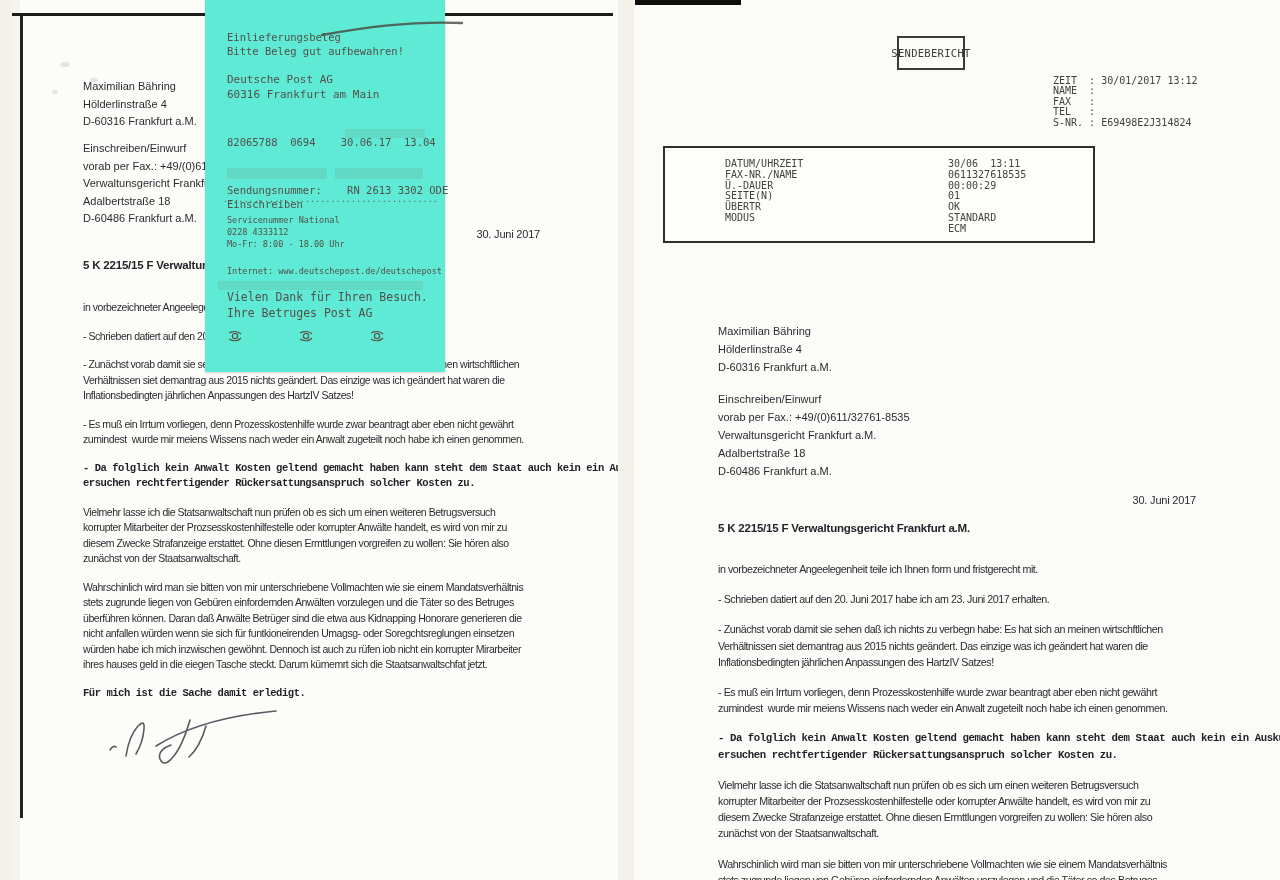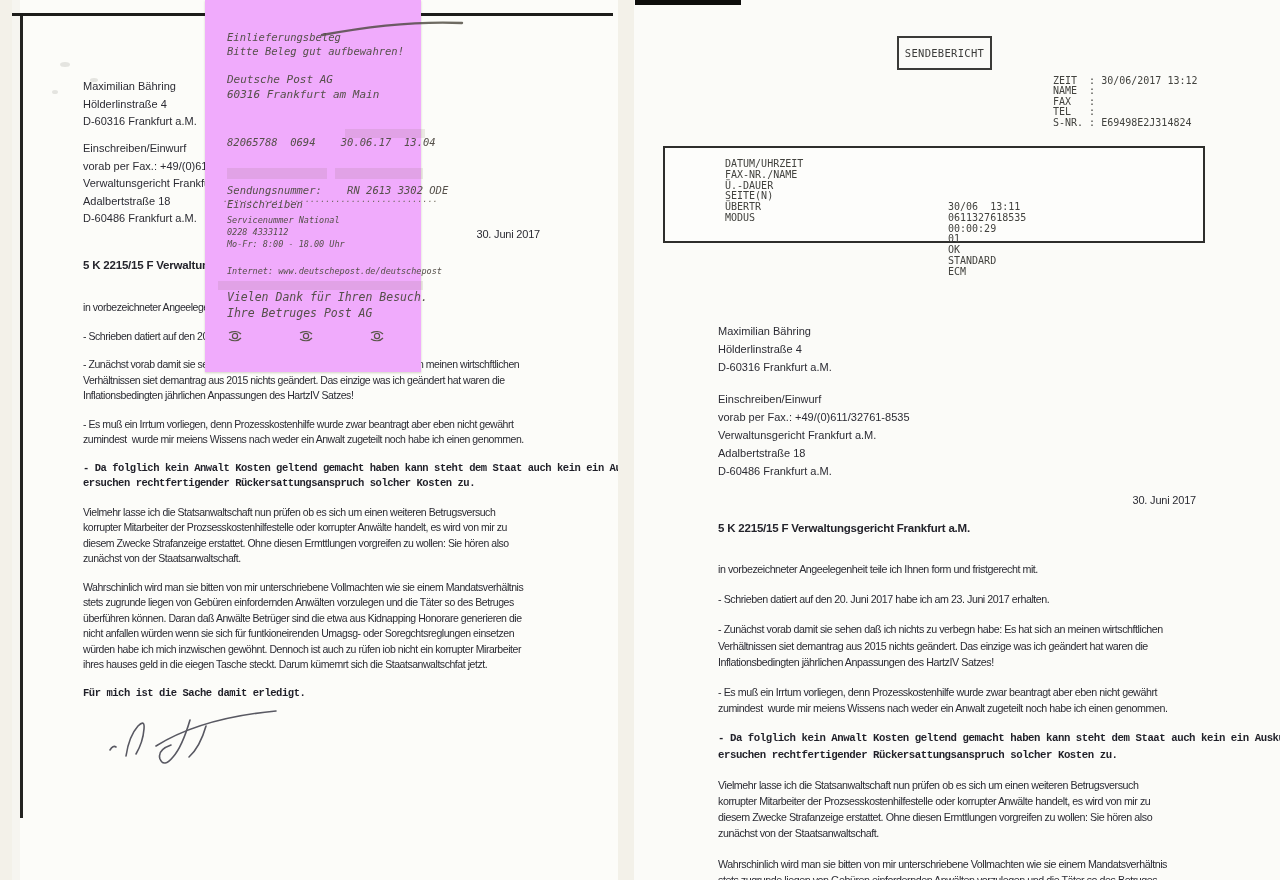--- a/index.html
+++ b/index.html
@@ -33,56 +33,56 @@
   .letter-body { position:absolute; color:#2b2b33; }
   .body-left  { left:71px; top:300px; width:485px; font-size:10.5px; line-height:15.5px; letter-spacing:-0.45px; }
   .body-right { left:84px; top:561px; width:490px; font-size:10.7px; line-height:16.2px; letter-spacing:-0.45px; }
   .para { white-space:pre; margin:0 0 13px 0; }
   .body-right .para { margin-bottom:14px; }
   .para.bold { font-weight:bold; color:#1f1f28;font-family:Liberation Mono, monospace; }
   .signature { position:absolute; left:80px; top:698px; }
 
   
   .receipt {
-    position:absolute; left:193px; top:0; width:216px; height:372px;
-    background:#f0abfc; z-index:5; box-shadow:0 1px 2px rgba(90,85,50,0.25);font-style:italic;
+    position:absolute; left:193px; top:0; width:240px; height:372px;
+    background:#5eead4; z-index:5; box-shadow:0 1px 2px rgba(90,85,50,0.25);
   }
   .rl { position:absolute; left:22px; white-space:pre; color:#55504a;
         font-family:"DejaVu Sans Mono", monospace; }
   .r-hdr   { top:30px;  font-size:10.5px; line-height:14px; }
   .r-co    { top:72px;  font-size:11px;   line-height:15px; }
   .r-txn   { top:136px; font-size:10.5px; }
   .r-send  { top:141px; font-size:10.5px; line-height:14px;margin-top:42px; }
   .r-dots  { top:194px; left:18px; font-size:8.5px; color:#6a6458; }
   .r-svc   { top:214px; font-size:8.5px; line-height:12px; }
   .r-net   { top:266px; font-size:8.5px; }
   .r-thx   { top:290px; font-size:11.5px; line-height:15.5px; }
   .r-band  { position:absolute; background:rgba(120,112,88,0.13); }
   .pen-stroke { position:absolute; left:112px; top:16px; }
   .horns { position:absolute; left:22px; top:330px; width:200px; display:flex; gap:55px; }
 
   
   .fax-title-box {
-    position:absolute; left:263px; top:36px; width:95px; height:34px;
+    position:absolute; left:263px; top:36px; width:68px; height:34px;
     border:2px solid #3a3a38; box-sizing:border-box;
     font-family:"DejaVu Sans Mono", monospace; font-size:10.5px; color:#3c3c3a;
     display:flex; align-items:center; justify-content:center; letter-spacing:0.3px;
   }
   .fax-header {
     position:absolute; left:419px; top:76px; white-space:pre; color:#42423e;
     font-family:"DejaVu Sans Mono", monospace; font-size:10px; line-height:10.4px;
   }
   .fax-box {
-    position:absolute; left:29px; top:146px; width:542px; height:97px;
+    position:absolute; left:29px; top:146px; width:432px; height:97px;
     border:2px solid #2e2e2c; box-sizing:border-box; background:#fdfdfb;
   }
   .fax-col { position:absolute; top:11px; white-space:pre; color:#42423e;
              font-family:"DejaVu Sans Mono", monospace; font-size:10px; line-height:10.8px; }
   .fax-col-labels { left:60px; }
-  .fax-col-values { left:283px;margin-top:43px; }
+  .fax-col-values { left:283px; }
 </style>
 </head>
 <body>
 
 <div class="canvas">
 
   <div class="page page-left">
     <div class="edge-left-strip"></div>
     <div class="edge-top-line"></div>
     <div class="edge-left-line"></div>
@@ -179,21 +179,21 @@
             </g>
         </svg>
       </div>
     </div>
   </div>
 
   <div class="page page-right">
     <div class="top-black-strip"></div>
 
     <div class="fax-title-box">SENDEBERICHT</div>
-    <div class="fax-header">ZEIT  : 30/06/2017 13:12
+    <div class="fax-header">ZEIT  : 30/01/2017 13:12
 NAME  :
 FAX   :
 TEL   :
 S-NR. : E69498E2J314824</div>
 
     <div class="fax-box">
       <div class="fax-col fax-col-labels">DATUM/UHRZEIT
 FAX-NR./NAME
 Ü.-DAUER
 SEITE(N)

